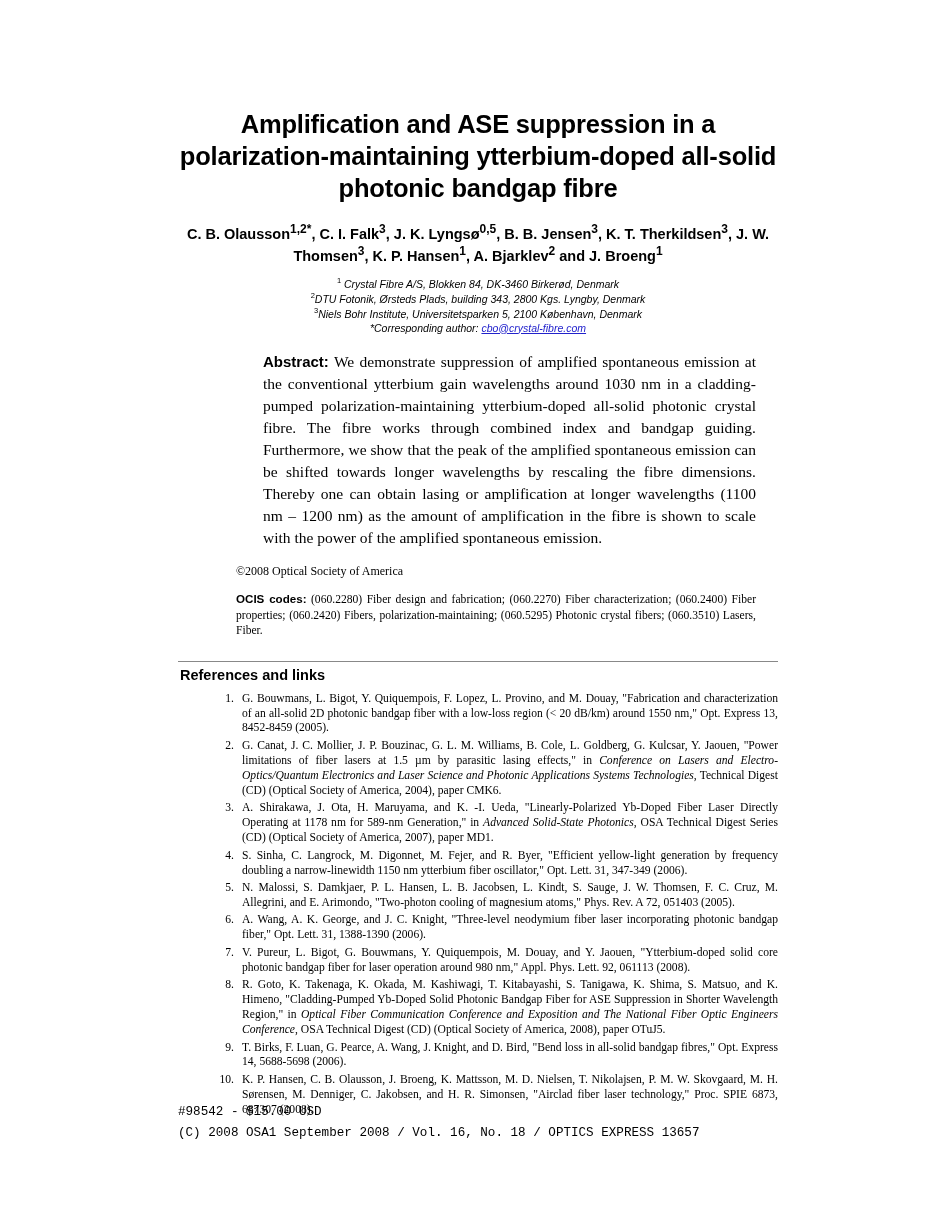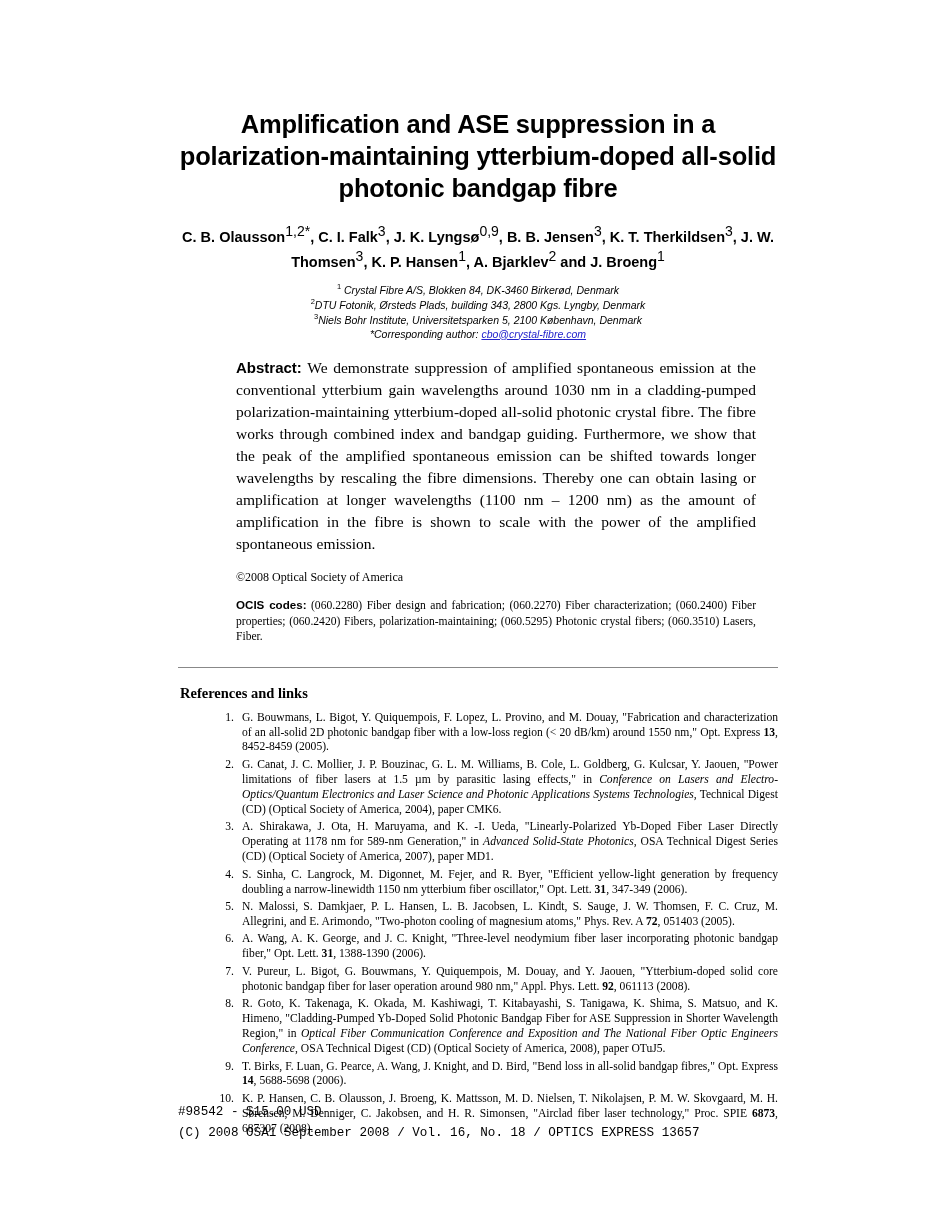--- a/index.html
+++ b/index.html
@@ -41,21 +41,21 @@
 
   
   .authors {
     font-family: "Liberation Sans", sans-serif;
     font-weight: bold;
     font-size: 14.5px;
     line-height: 1.32;
     text-align: center;
     margin-top: 18px;
   }
-  .authors sup { font-size: 14px; font-weight: normal; vertical-align: super; text-align: right; }
+  .authors sup { font-size: 12px; font-weight: bold; vertical-align: super; text-align: right; }
 
   
   .affils {
     font-family: "Liberation Sans", sans-serif;
     font-style: italic;
     font-size: 10.5px;
     line-height: 1.36;
     text-align: center;
     margin-top: 10px;
   }
@@ -69,20 +69,21 @@
   
   .abstract-block {
     margin-top: 16px;
     padding-left: 58px;
     padding-right: 22px;
   }
   .abstract-text {
     font-size: 15.5px;
     line-height: 1.42;
     text-align: justify;
+    margin-left: 27px;
   }
   .abstract-text .lead {
     font-family: "Liberation Sans", sans-serif;
     font-weight: bold;
     font-size: 15px;
   }
   .copyright {
     font-size: 12px;
     margin-top: 14px;
   }
@@ -100,24 +101,24 @@
   
   .divider {
     margin-top: 22px;
     margin-left: 0px;
     width: 600px;
     border-top: 1px solid #888888;
   }
 
   
   .refs-heading {
-    font-family: Liberation Serif, serif;
+    font-family: Liberation Sans, sans-serif;
     font-weight: bold;
     font-size: 14.5px;
-    margin-top: 17px;
+    margin-top: 5px;
     margin-left: 2px;
   }
   .refs {
     margin-top: 9px;
     padding-left: 38px;
   }
   .ref-item {
     display: flex;
     font-size: 11.6px;
     line-height: 1.29;
@@ -126,21 +127,21 @@
   }
   .ref-num {
     width: 26px;
     flex: 0 0 26px;
     text-align: right;
     padding-right: 8px;
     box-sizing: border-box;
   }
   .ref-body { flex: 1; }
   .ref-body i { font-style: italic; }
-  .ref-body b { font-weight: bold; margin-top: 47px; }
+  .ref-body b { font-weight: normal; margin-top: 47px; }
 
   
   .footer {
     position: absolute;
     left: 178px;
     top: 1103px;
     width: 600px;
     font-family: "Liberation Serif", serif;
     font-size: 12.6px;
   }
@@ -156,21 +157,21 @@
   .footer-row2 .footer-right { padding-right: 0px; }
 </style>
 </head>
 <body>
 
 <div class="page">
   <div class="content">
 
     <h1 class="title">Amplification and ASE suppression in a polarization-maintaining ytterbium-doped all-solid photonic bandgap fibre</h1>
 
-    <div class="authors">C. B. Olausson<sup>1,2*</sup>, C. I. Falk<sup>3</sup>, J. K. Lyngsø<sup>0,9</sup>, B. B. Jensen<sup>3</sup>, K. T. Therkildsen<sup>3</sup>, J. W. Thomsen<sup>3</sup>, K. P. Hansen<sup>1</sup>, A. Bjarklev<sup>2</sup> and J. Broeng<sup>1</sup></div>
+    <div class="authors">C. B. Olausson<sup>1,2*</sup>, C. I. Falk<sup>3</sup>, J. K. Lyngsø<sup>0,5</sup>, B. B. Jensen<sup>3</sup>, K. T. Therkildsen<sup>3</sup>, J. W. Thomsen<sup>3</sup>, K. P. Hansen<sup>1</sup>, A. Bjarklev<sup>2</sup> and J. Broeng<sup>1</sup></div>
 
     <div class="affils">
       <div><sup>1</sup> Crystal Fibre A/S, Blokken 84, DK-3460 Birkerød, Denmark</div>
       <div><sup>2</sup>DTU Fotonik, Ørsteds Plads, building 343, 2800 Kgs. Lyngby, Denmark</div>
       <div><sup>3</sup>Niels Bohr Institute, Universitetsparken 5, 2100 København, Denmark</div>
       <div class="corr"><span>*Corresponding author: </span><a href="#">cbo@crystal-fibre.com</a></div>
     </div>
 
     <div class="abstract-block">
       <p class="abstract-text"><span class="lead">Abstract:</span><span>  We demonstrate suppression of amplified spontaneous emission at the conventional ytterbium gain wavelengths around 1030 nm in a cladding-pumped polarization-maintaining ytterbium-doped all-solid photonic crystal fibre. The fibre works through combined index and bandgap guiding. Furthermore, we show that the peak of the amplified spontaneous emission can be shifted towards longer wavelengths by rescaling the fibre dimensions.   Thereby one can obtain lasing or amplification at longer wavelengths (1100 nm – 1200 nm) as the amount of amplification in the fibre is shown to scale with the power of the amplified spontaneous emission.</span></p>

